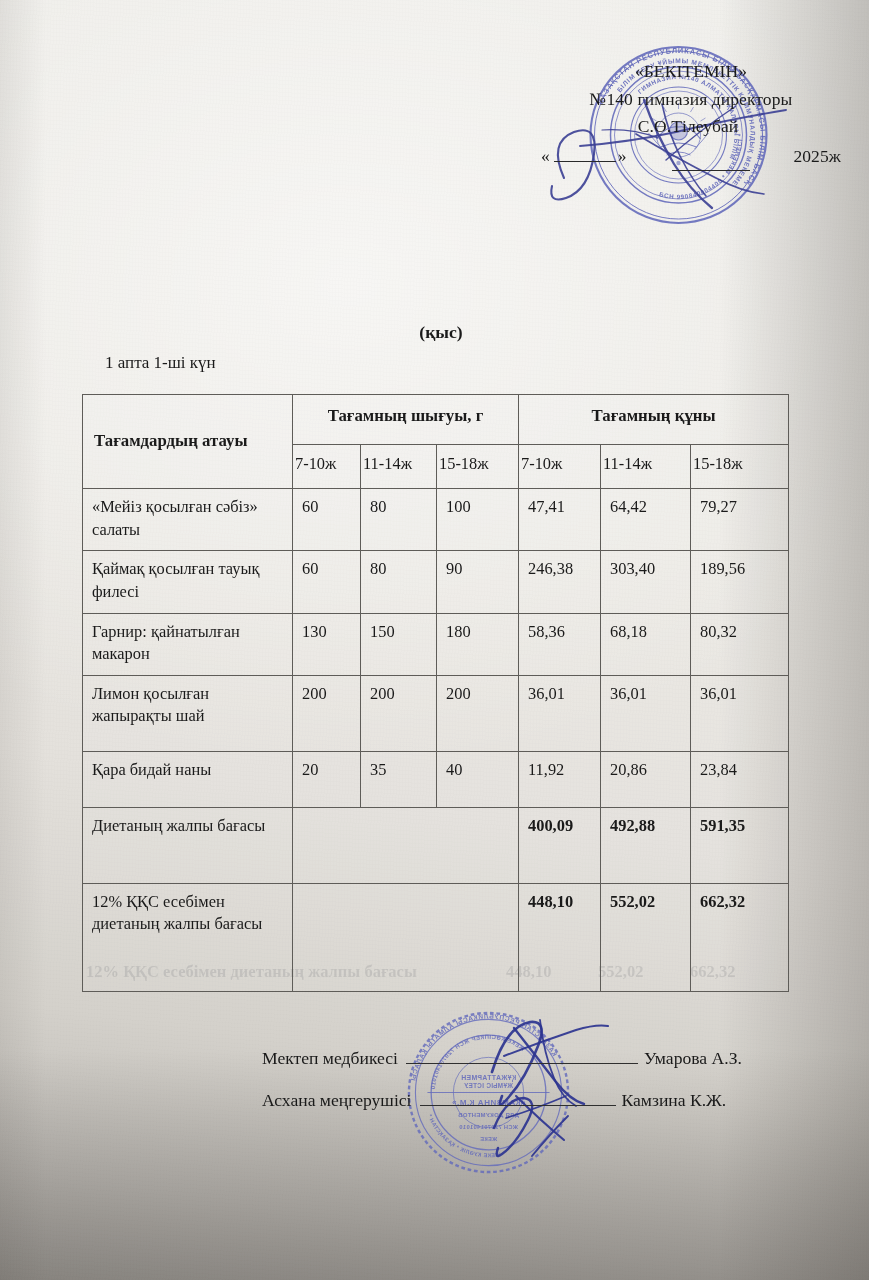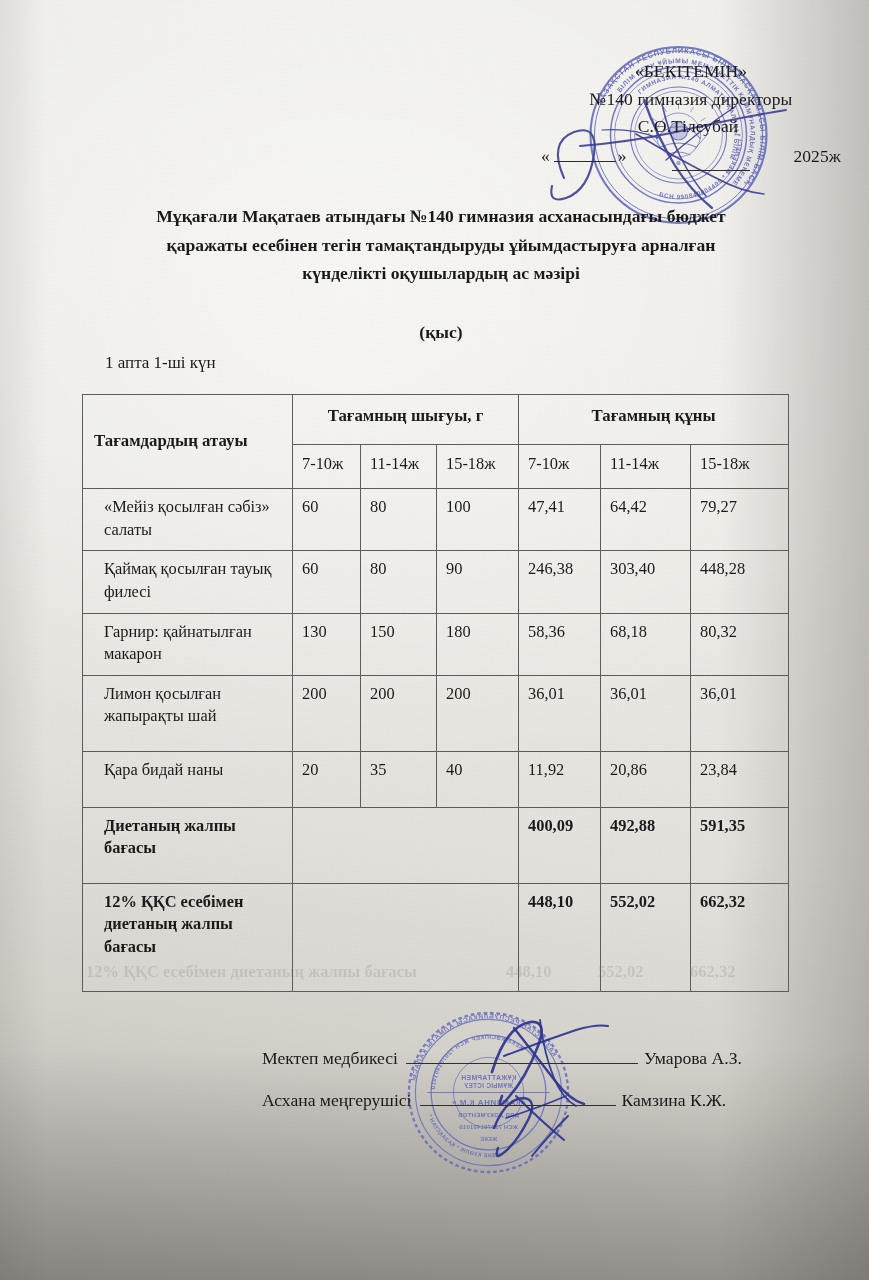--- a/index.html
+++ b/index.html
@@ -159,25 +159,25 @@
   }
   .menu-table th.namecol {
     font-weight: bold;
     font-size: 16.8px;
     vertical-align: middle;
     padding-left: 11px;
   }
   .menu-table th.sub {
     font-weight: normal;
     font-size: 16.4px;
-    padding: 8px 9px 10px 9px;
-  }
-  .menu-table td.dish { padding-left: 21px; }
+    padding: 8px 9px 10px 2px;
+  }
+  .menu-table td.dish { padding-left: 9px; }
   .menu-table tr.total td { font-weight: bold; }
-  .menu-table tr.total td.dish { font-weight: bold; }
+  .menu-table tr.total td.dish { font-weight: normal; }
   .r-h1 { height: 50px; }
   .r-h2 { height: 44px; }
   .r1 { height: 58px; }
   .r2 { height: 62px; }
   .r3 { height: 58px; }
   .r4 { height: 76px; }
   .r5 { height: 56px; }
   .r6 { height: 76px; }
   .r7 { height: 108px; }
 
@@ -301,25 +301,20 @@
       <div class="ln">«БЕКІТЕМІН»</div>
       <div class="ln">№140 гимназия директоры</div>
       <div class="ln name-row">С.Ө.Тілеубай</div>
       <div class="date-row">
         <span><span class="q">«</span><span class="blank-line"></span><span class="q">»</span></span>
         <span class="blank-line wide"></span>
         <span>2025ж</span>
       </div>
     </div>
 
-    <div class="doc-title">
-      <div>Мұқағали Мақатаев атындағы №140 гимназия асханасындағы бюджет</div>
-      <div>қаражаты есебінен тегін тамақтандыруды ұйымдастыруға арналған</div>
-      <div>күнделікті оқушылардың ас мәзірі</div>
-    </div>
     <div class="season">(қыс)</div>
     <div class="week-day">1 апта 1-ші күн</div>
 
     <div class="ghost">
       <div class="gr">
           <span class="gl">12% ҚҚС есебімен диетаның жалпы бағасы</span>
           <span class="gn">448,10</span>
           <span class="gn">552,02</span>
           <span class="gn">662,32</span>
         </div>
@@ -360,21 +355,21 @@
           <td>64,42</td>
           <td>79,27</td>
         </tr>
         <tr class="r2">
           <td class="dish">Қаймақ қосылған тауық филесі</td>
           <td>60</td>
           <td>80</td>
           <td>90</td>
           <td>246,38</td>
           <td>303,40</td>
-          <td>448,28</td>
+          <td>189,56</td>
         </tr>
         <tr class="r3">
           <td class="dish">Гарнир:  қайнатылған макарон</td>
           <td>130</td>
           <td>150</td>
           <td>180</td>
           <td>58,36</td>
           <td>68,18</td>
           <td>80,32</td>
         </tr>

